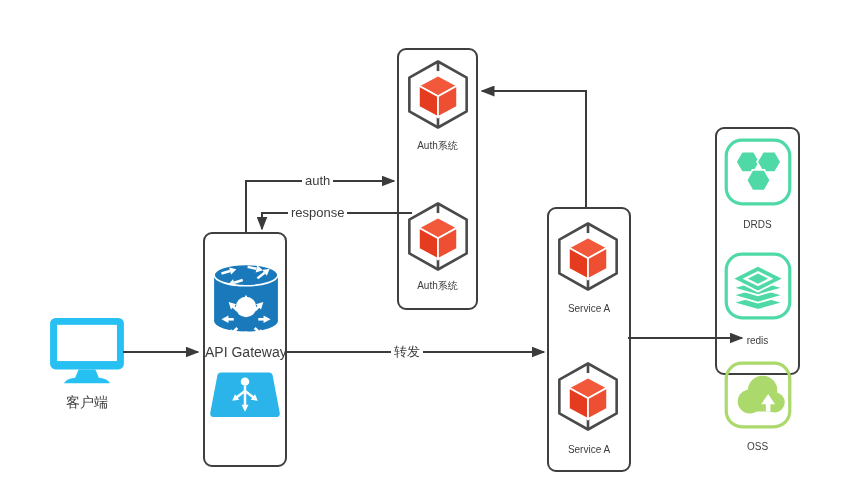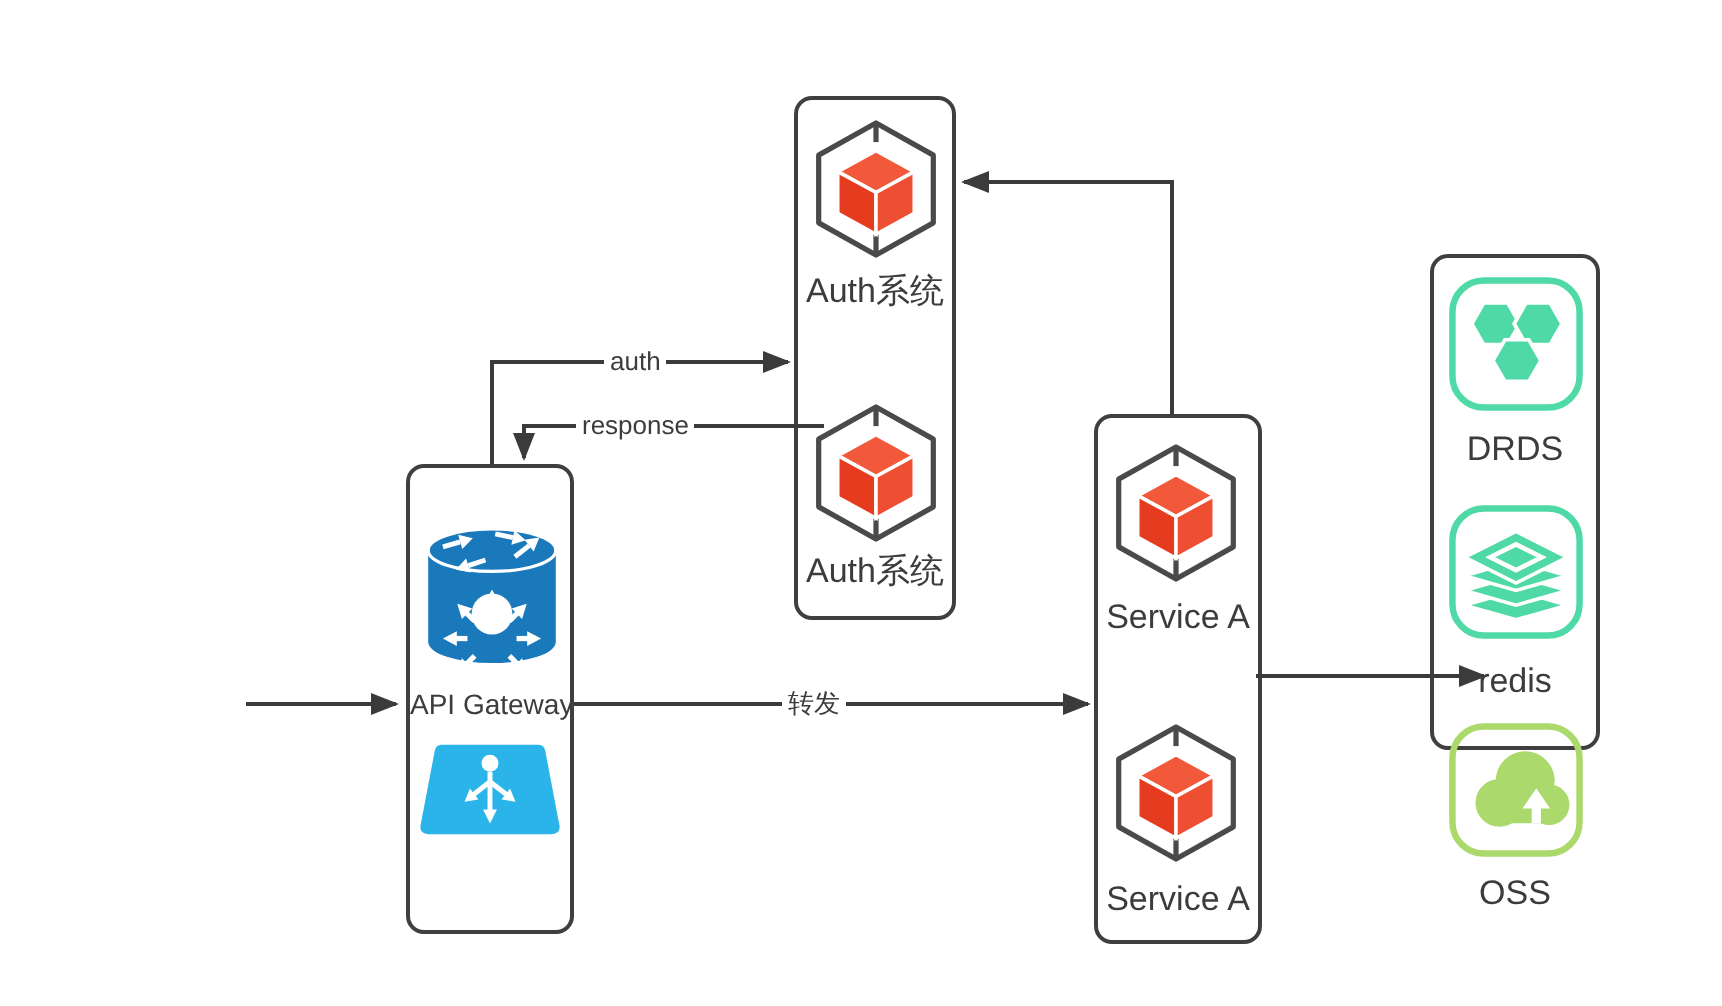--- a/index.html
+++ b/index.html
@@ -7,21 +7,21 @@
     position:relative;width:861px;height:503px;background:#ffffff;overflow:hidden;
     font-family:"Liberation Sans","DejaVu Sans",sans-serif;color:#3c3c3c;
   }
   .cluster{
     position:absolute;background:#ffffff;border:2px solid #3f3f3f;border-radius:9px;
     z-index:1;box-sizing:border-box;
   }
   .cluster svg{position:absolute;}
   .node-label{
     position:absolute;left:0;width:100%;text-align:center;
-    font-size:17px;line-height:16px;white-space:nowrap;
+    font-size:10px;line-height:16px;white-space:nowrap;
   }
   .big-label{font-size:14px;}
   .client-node{position:absolute;left:48px;top:312px;width:78px;z-index:1;}
   .client-node .node-label{top:82px;}
   .overlay{position:absolute;left:0;top:0;z-index:2;pointer-events:none;}
   .edge-label{
     position:absolute;z-index:3;background:#ffffff;padding:0 3px;
     font-size:13px;line-height:16px;white-space:nowrap;color:#3c3c3c;
   }
   .hidden-defs{position:absolute;width:0;height:0;overflow:hidden;}
@@ -49,20 +49,28 @@
         <line x1="0" y1="0" x2="11" y2="0" stroke="#ffffff" stroke-width="3"></line>
         <polygon points="11,-4.5 19,0 11,4.5" fill="#ffffff"></polygon>
       </g>
       <g id="lbbranch">
         <line x1="0" y1="0" x2="0" y2="14" stroke="#ffffff" stroke-width="3.2"></line>
         <polygon points="-4.5,13 0,21 4.5,13" fill="#ffffff"></polygon>
       </g>
     </defs>
   </svg>
 
+  <div class="client-node">
+    <svg width="78" height="80" viewBox="0 0 112 104">
+      <rect x="3" y="3" width="106" height="74" rx="8" fill="#27c0f2"></rect>
+      <rect x="13" y="13" width="86" height="52" fill="#ffffff"></rect>
+      <path d="M44 77 L68 77 L73 89 Q87 91 89 97 L23 97 Q25 91 39 89 Z" fill="#27c0f2"></path>
+    </svg>
+    <div class="node-label big-label">客户端</div>
+  </div>
 
   <div class="cluster" style="left:203px;top:232px;width:84px;height:235px;">
     <svg style="left:5px;top:26px;" width="72" height="76" viewBox="0 0 88 92">
       <path d="M5 18 L5 74 A39 13 0 0 0 83 74 L83 18 Z" fill="#1a79ba"></path>
       <ellipse cx="44" cy="18" rx="39" ry="13" fill="#1a79ba" stroke="#ffffff" stroke-width="2"></ellipse>
       <use href="#cylarrow" transform="translate(14,16) rotate(-16)"></use>
       <use href="#cylarrow" transform="translate(46,8) rotate(12)"></use>
       <use href="#cylarrow" transform="translate(58,22) rotate(-38)"></use>
       <use href="#cylarrow" transform="translate(40,24) rotate(162)"></use>
       <circle cx="44" cy="57" r="12.5" fill="#ffffff"></circle>

